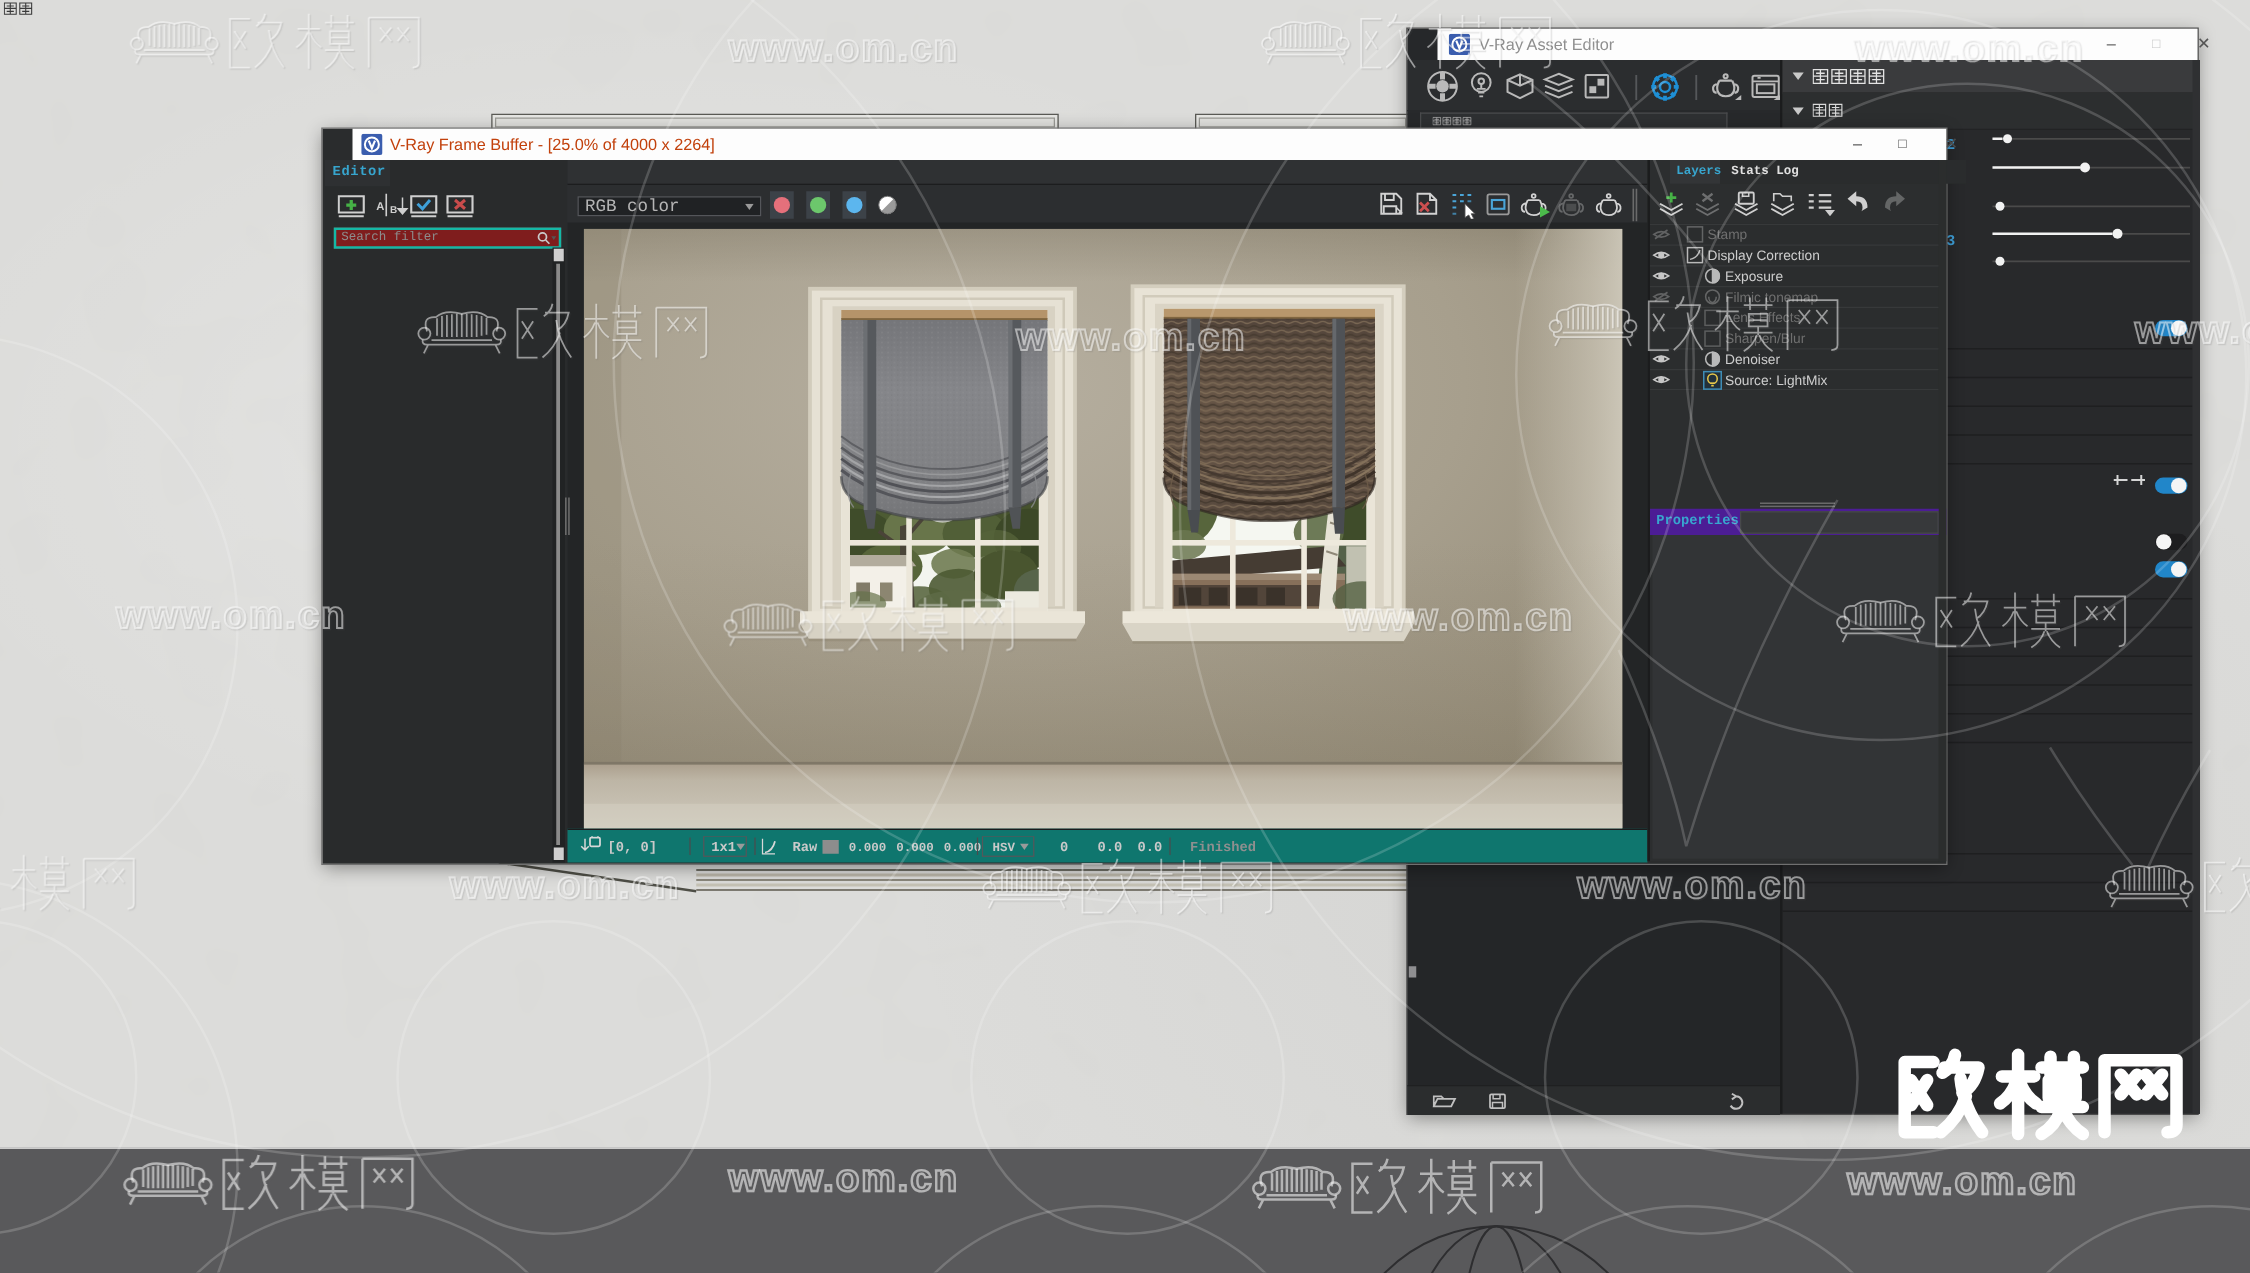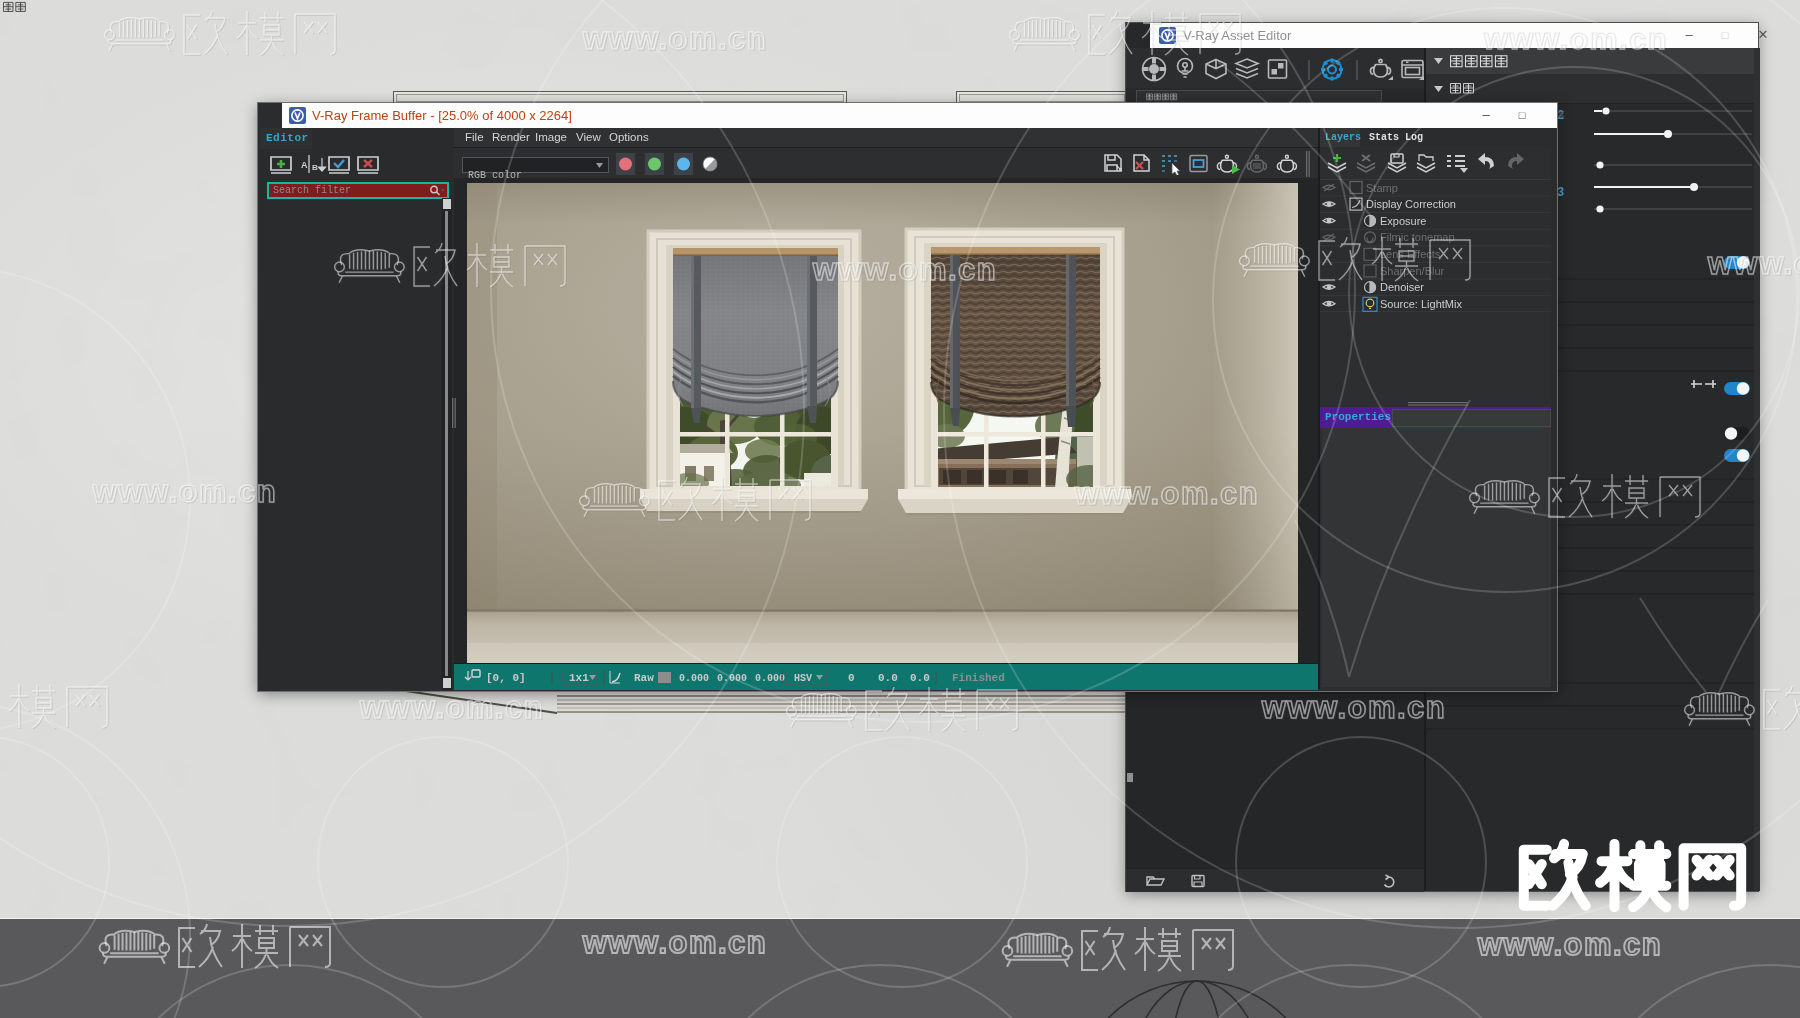--- a/index.html
+++ b/index.html
@@ -242,30 +242,23 @@
           <path d="M12,4 l4,0 l-2,3 z" fill="#555"></path>
         </svg>
 </div>
 <div class="abs" style="left:182px;top:70px;width:10px;height:492px;background:#212324">
 <div class="abs" style="left:1px;top:1px;width:8px;height:10px;background:#cfcfcf"></div>
 <div class="abs" style="left:3px;top:13px;width:3px;height:465px;background:#8a8a8a"></div>
 <div class="abs" style="left:1px;top:480px;width:8px;height:10px;background:#cfcfcf"></div>
 </div>
 </div>
 <div class="abs" style="left:196px;top:25px;width:864px;height:561px;background:#2f3133">
-<div class="abs" style="left:0;top:0;width:864px;height:19px;font-size:11.5px;color:#d4d4d4">
-<span class="abs" style="left:11px;top:3px">File</span>
-<span class="abs" style="left:38px;top:3px">Render</span>
-<span class="abs" style="left:81px;top:3px">Image</span>
-<span class="abs" style="left:122px;top:3px">View</span>
-<span class="abs" style="left:155px;top:3px">Options</span>
-</div>
 <div class="abs" style="left:0;top:19px;width:864px;height:31px;background:#2c2e30;border-top:1px solid #1c1d1e">
 <div class="abs" style="left:8px;top:9px;width:145px;height:14px;background:#202224;border:1px solid #54565a">
-<div class="mono abs" style="left:5px;top:12px;font-size:10px;color:#b5b5b5">RGB color</div>
+<div class="mono abs" style="left:5px;top:0;font-size:14px;color:#b5b5b5">RGB color</div>
 <svg class="abs" style="left:133px;top:5px" width="8" height="6">
             <path d="M0,0 h7 l-3.5,5 z" fill="#9a9a9a"></path>
           </svg>
 </div>
 <div class="abs" style="left:162px;top:5px;width:19px;height:22px;background:#3c4248"></div>
 <div class="abs" style="left:191px;top:5px;width:19px;height:22px;background:#3c4248"></div>
 <div class="abs" style="left:220px;top:5px;width:19px;height:22px;background:#3c4248"></div>
 <svg class="abs" style="left:160px;top:8px" width="110" height="16">
 <circle cx="11.5" cy="8" r="6.5" fill="#e5707b"></circle>
 <circle cx="40.5" cy="8" r="6.5" fill="#6cc76c"></circle>
@@ -535,21 +528,21 @@
 <line x1="318" y1="1" x2="318" y2="15" stroke="#4a4c4e"></line>
 <line x1="472" y1="1" x2="472" y2="15" stroke="#4a4c4e"></line>
 <g transform="translate(1018,0)">
             <rect x="0" y="0" width="16" height="15" fill="#34404a"></rect>
             <path d="M3,3 h10 M3,6 h6 M3,9 h10 M3,12 h6" stroke="#7ab3d8" stroke-width="1.5"></path>
           </g>
 </svg>
 </div>
 </div>
 <div class="abs" style="left:1060px;top:25px;width:237px;height:561px;background:#2c2e2f;border-left:2px solid #1b1c1d">
-<div class="mono abs" style="left:0;top:0;width:237px;height:19px;background:#2a2c2d;font-size:11px;font-weight:bold;color:#e0e0e0">
+<div class="mono abs" style="left:16px;top:0;width:237px;height:19px;background:#2a2c2d;font-size:11px;font-weight:bold;color:#e0e0e0">
 <div class="abs" style="left:0;top:0;width:40px;height:19px;background:#333537"></div>
 <span class="abs" style="left:5px;top:4px;color:#38a6cf;font-size:10px">Layers</span>
 <span class="abs" style="left:49px;top:4px;font-size:10px">Stats</span>
 <span class="abs" style="left:85px;top:4px;font-size:10px">Log</span>
 </div>
 <svg class="abs" style="left:6px;top:24px" width="225" height="26">
 <g fill="none" stroke="#cfcfcf" stroke-width="1.5">
 <g>
             <path d="M2,11 l9,5 l9,-5 M2,15 l9,5 l9,-5"></path>
             <path d="M11,2 v8 M7,6 h8" stroke="#46b246" stroke-width="2.2"></path>

